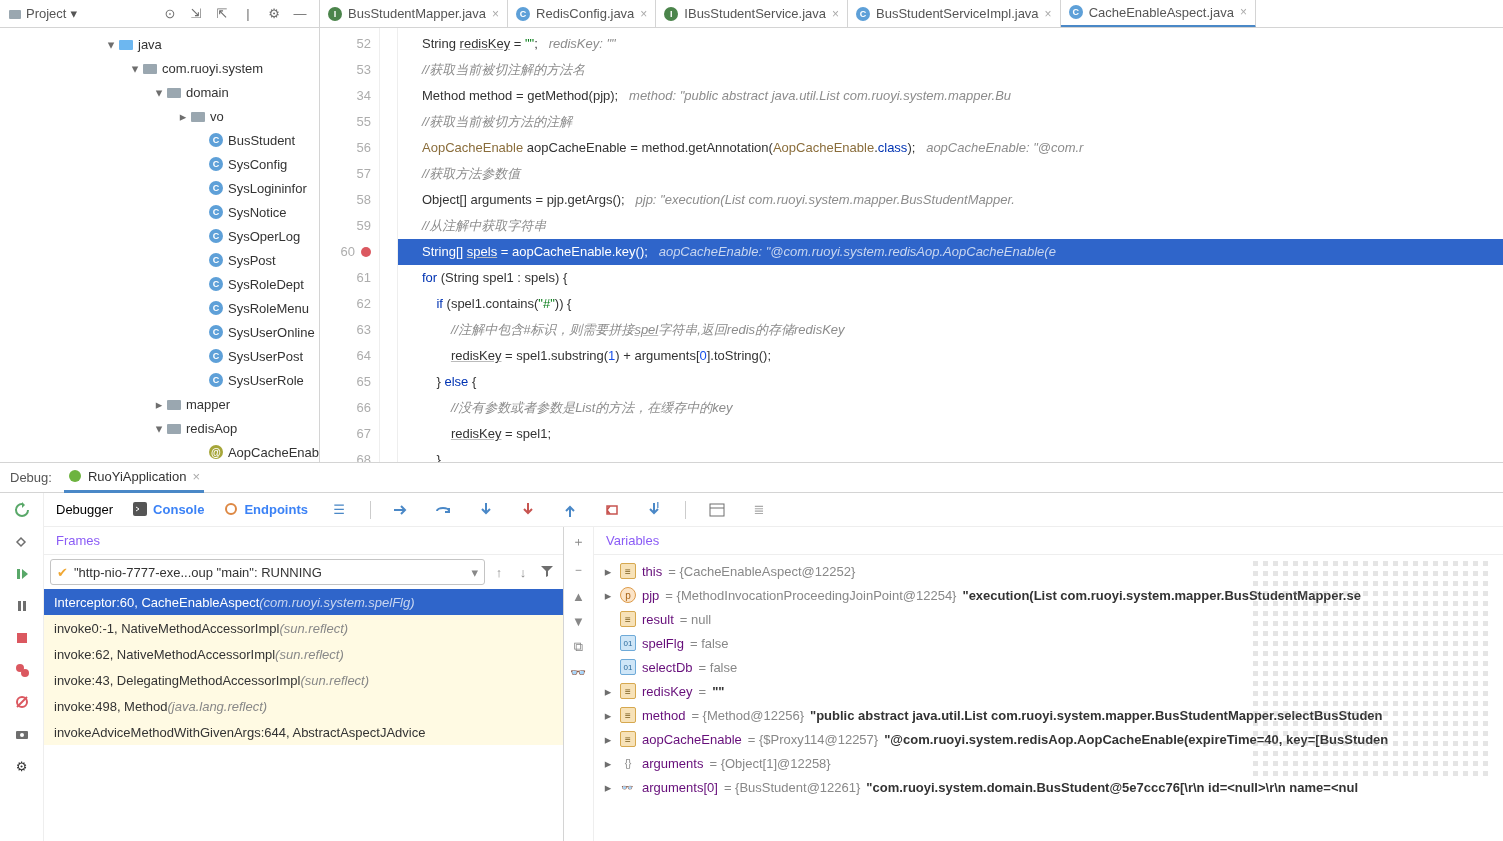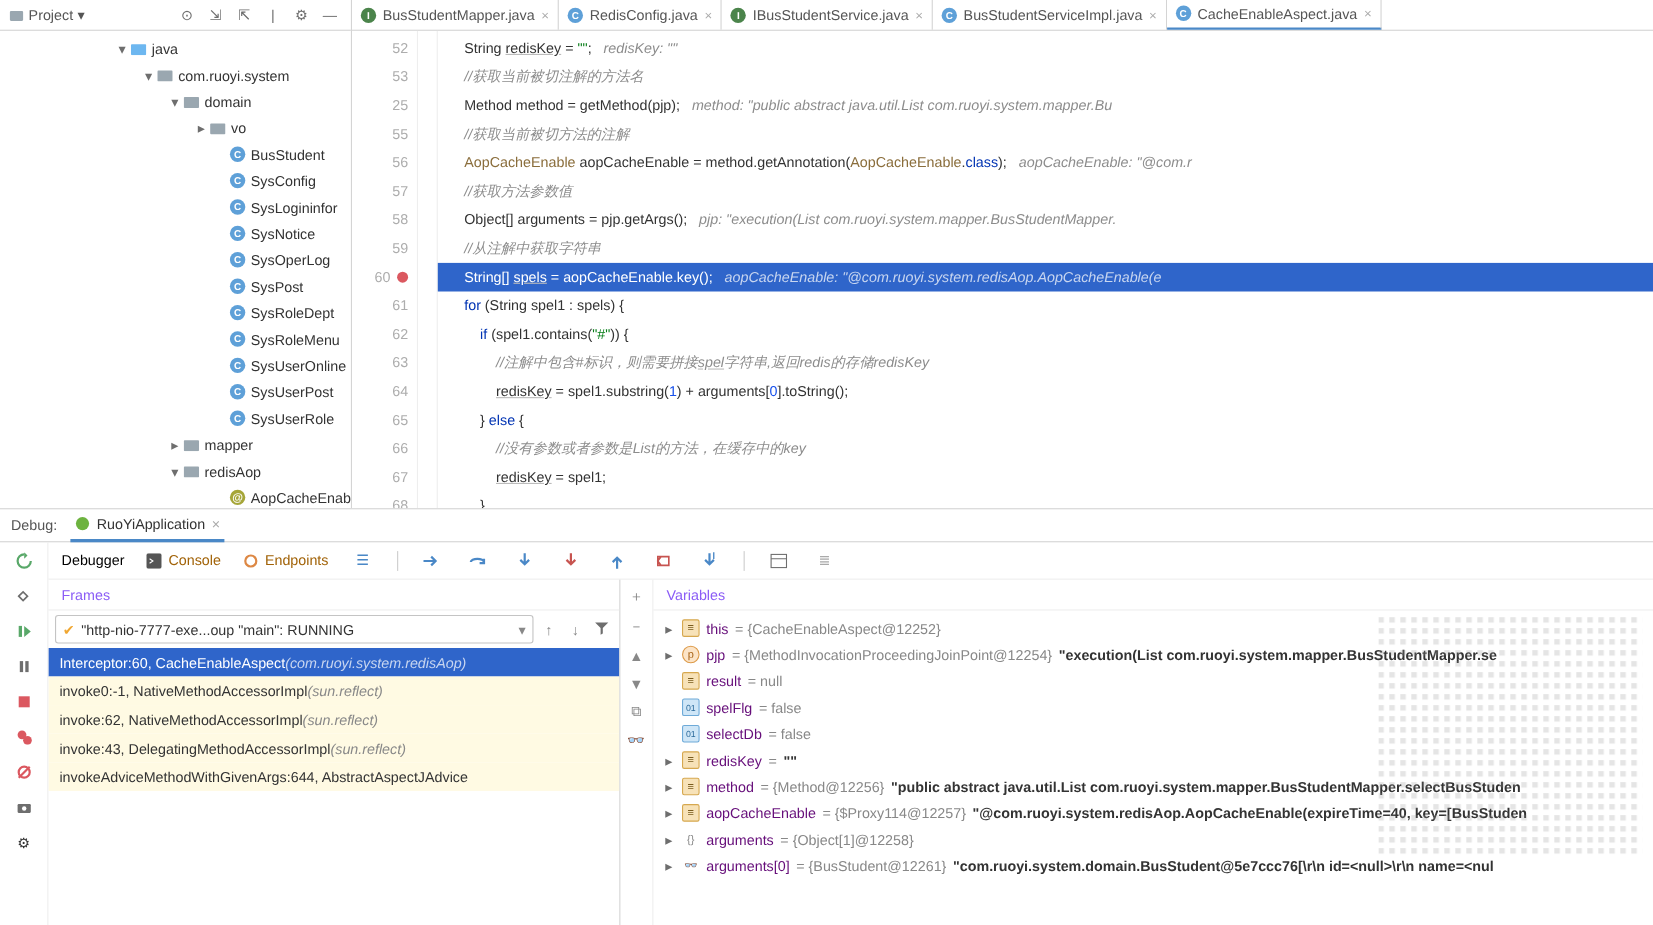--- a/index.html
+++ b/index.html
@@ -46,21 +46,21 @@
 .debug-head .lbl { color:#555; }
 .debug-tab { display:flex; align-items:center; gap:6px; height:30px; border-bottom:3px solid #4a88c7; padding:0 4px; }
 .debug-tab .close { color:#aaa; }
 .debug-body { flex:1; display:flex; }
 .debug-left { width:44px; display:flex; flex-direction:column; align-items:center; padding:6px 0; gap:10px; border-right:1px solid #eee; }
 .db-btn { width:22px; height:22px; display:flex; align-items:center; justify-content:center; cursor:pointer; }
 .debug-main { flex:1; display:flex; flex-direction:column; }
 .debug-toolbar { height:34px; display:flex; align-items:center; padding:0 12px; gap:20px; border-bottom:1px solid #eee; }
 .dt-tab { color:#555; cursor:pointer; }
 .dt-tab.active { color:#000; }
-.dt-row { display:flex; align-items:center; gap:6px; color:#a16207; }
+.dt-row { display:flex; gap:6px; color:#3b82f6;font-weight:bold; }
 .step-btn { width:22px; height:22px; color:#4a88c7; display:flex; align-items:center; justify-content:center; cursor:pointer; }
 .debug-panels { flex:1; display:flex; }
 .frames-panel { width:520px; border-right:1px solid #d4d4d4; display:flex; flex-direction:column; }
 .panel-head { height:28px; display:flex; align-items:center; padding:0 12px; color:#8b5cf6; border-bottom:1px solid #eee; }
 .frames-select-row { display:flex; align-items:center; gap:4px; padding:4px 6px; }
 .frames-select { flex:1; height:26px; border:1px solid #c4c4c4; border-radius:3px; display:flex; align-items:center; padding:0 6px; gap:6px; }
 .frames-select .chk { color:#f0a732; }
 .frames-select .dd { margin-left:auto; color:#888; }
 .arrow-btn { width:20px; color:#888; text-align:center; cursor:pointer; }
 .frames-list { flex:1; overflow:auto; }
@@ -292,21 +292,21 @@
         <div class="tab active">
           <span class="c-icon">C</span>
           <span>CacheEnableAspect.java</span>
           <span class="close">×</span>
         </div>
       </div>
     <div class="code-area">
       <div class="gutter" id="gutter">
           <div>52</div>
           <div>53</div>
-          <div>25</div>
+          <div>34</div>
           <div>55</div>
           <div>56</div>
           <div>57</div>
           <div>58</div>
           <div>59</div>
           <div class="bp">60 <span class="breakpoint"></span></div>
           <div>61</div>
           <div>62</div>
           <div>63</div>
           <div>64</div>
@@ -455,24 +455,25 @@
               <span>"http-nio-7777-exe...oup "main": RUNNING</span>
               <span class="dd">▾</span>
             </div>
             <div class="arrow-btn">↑</div>
             <div class="arrow-btn">↓</div>
             <div class="arrow-btn"><svg width="14" height="14">
                   <path d="M1 2h12l-5 5v5l-2 1V7z" fill="#6e6e6e"></path>
                 </svg></div>
           </div>
           <div class="frames-list" id="frames">
-              <div class="frame-row sel">Interceptor:60, CacheEnableAspect <span class="frame-gray">(com.ruoyi.system.redisAop)</span></div>
+              <div class="frame-row sel">Interceptor:60, CacheEnableAspect <span class="frame-gray">(com.ruoyi.system.spelFlg)</span></div>
               <div class="frame-row yellow">invoke0:-1, NativeMethodAccessorImpl <span class="frame-gray">(sun.reflect)</span></div>
               <div class="frame-row yellow">invoke:62, NativeMethodAccessorImpl <span class="frame-gray">(sun.reflect)</span></div>
               <div class="frame-row yellow">invoke:43, DelegatingMethodAccessorImpl <span class="frame-gray">(sun.reflect)</span></div>
+              <div class="frame-row yellow">invoke:498, Method <span class="frame-gray">(java.lang.reflect)</span></div>
               <div class="frame-row yellow">invokeAdviceMethodWithGivenArgs:644, AbstractAspectJAdvice <span class="frame-gray"></span></div>
             </div>
         </div>
         <div class="vars-wrap">
           <div class="vars-toolcol">
             <div>＋</div>
             <div>－</div>
             <div>▲</div>
             <div>▼</div>
             <div>⧉</div>

